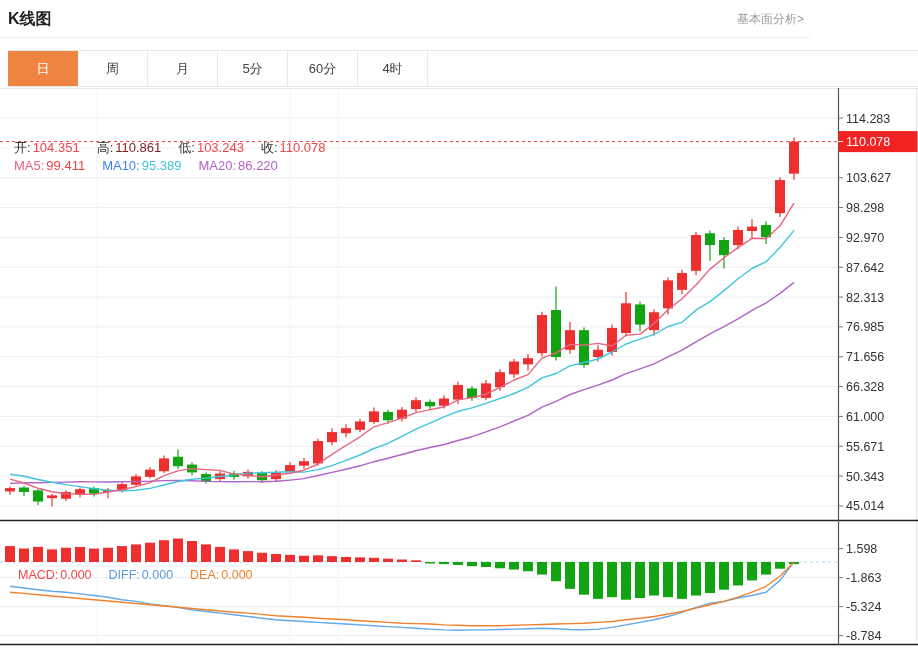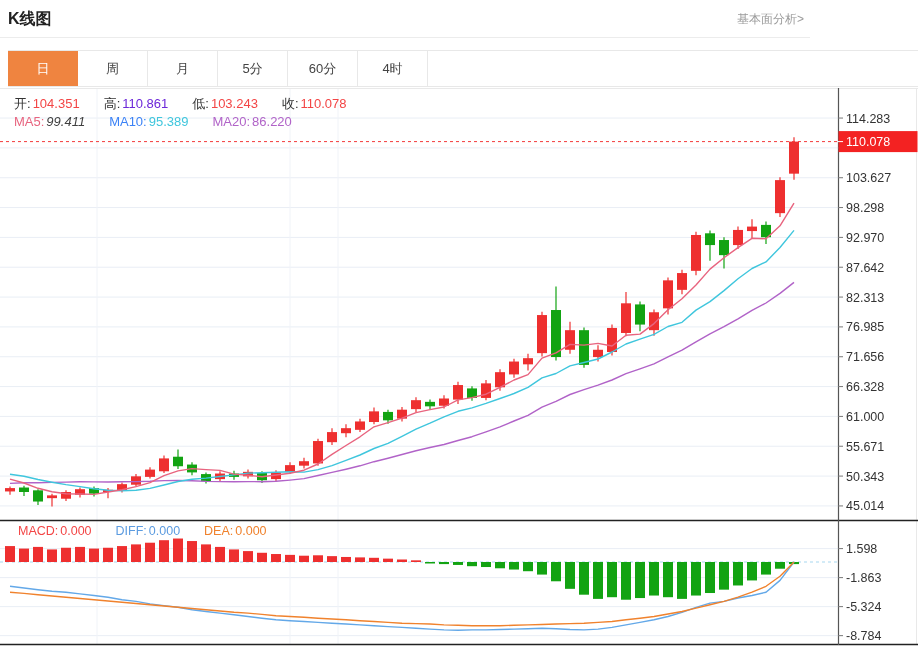--- a/index.html
+++ b/index.html
@@ -7,21 +7,21 @@
         font-family:"Liberation Sans","DejaVu Sans",sans-serif;}
   .header{position:absolute;top:0;left:0;width:810px;height:38px;border-bottom:1px solid #ececec;box-sizing:border-box;padding-left:12px;}
   .title{position:absolute;left:8px;top:9px;font-size:16px;font-weight:bold;color:#222;}
   .fund-link{position:absolute;right:6px;top:11px;font-size:12px;color:#9a9a9a;text-decoration:none;cursor:pointer;text-align:center;}
   .tabbar{position:absolute;left:8px;top:50px;right:0;height:37px;border-top:1px solid #e8e8e8;border-bottom:1px solid #e8e8e8;box-sizing:border-box;display:flex;}
   .tab{width:70px;height:100%;line-height:35px;text-align:center;font-size:13px;color:#444;
        border-right:1px solid #e8e8e8;box-sizing:border-box;cursor:pointer;background:#fff;}
   .tab:first-child{border-left:1px solid #e8e8e8;}
   .tab.active{background:var(--accent,#ef8440);color:#fff;border-color:var(--accent,#ef8440);}
   svg#chart{position:absolute;left:0;top:0;}
-  .inforow{position:absolute;left:14px;font-size:13px;display:flex;gap:24px;white-space:nowrap;}
+  .inforow{position:absolute;left:14px;font-size:13px;display:flex;gap:17px;white-space:nowrap;margin-top:44px;}
   .inforow .lbl{color:#333;}
   .inforow .val{margin-left:2px;}
   .row-ohlc{top:95px;}
   .row-ma{top:114px;}
   .row-macd{top:524px;left:18px;font-size:12.5px;}
 </style>
 </head>
 <body>
 
 <div class="page">
@@ -294,26 +294,26 @@
       <div class="tab active">日</div>
       <div class="tab">周</div>
       <div class="tab">月</div>
       <div class="tab">5分</div>
       <div class="tab">60分</div>
       <div class="tab">4时</div>
     </div>
 
   <div class="inforow row-ohlc" id="ohlcRow">
       <span><span class="lbl">开:</span><span class="val" style="color: rgb(243, 69, 69);">104.351</span></span>
-      <span><span class="lbl">高:</span><span class="val" style="color: #6d28d9;">110.861</span></span>
+      <span><span class="lbl">高:</span><span class="val" style="color: #7f1d1d;">110.861</span></span>
       <span><span class="lbl">低:</span><span class="val" style="color: rgb(243, 69, 69);">103.243</span></span>
       <span><span class="lbl">收:</span><span class="val" style="color: rgb(243, 69, 69);">110.078</span></span>
     </div>
   <div class="inforow row-ma" id="maRow">
-      <span><span class="lbl" style="color: rgb(232, 100, 127);">MA5:</span><span class="val" style="color: #404040; font-style: italic;">99.411</span></span>
+      <span><span class="lbl" style="color: rgb(232, 100, 127);">MA5:</span><span class="val" style="color: #ef4444;">99.411</span></span>
       <span><span class="lbl" style="color: #3b82f6;">MA10:</span><span class="val" style="color: rgb(63, 198, 221);">95.389</span></span>
       <span><span class="lbl" style="color: rgb(177, 99, 200);">MA20:</span><span class="val" style="color: rgb(177, 99, 200);">86.220</span></span>
     </div>
   <div class="inforow row-macd" id="macdRow">
       <span><span class="lbl" style="color: rgb(243, 69, 69);">MACD:</span><span class="val" style="color: rgb(243, 69, 69);">0.000</span></span>
       <span><span class="lbl" style="color: rgb(91, 155, 224);">DIFF:</span><span class="val" style="color: rgb(91, 155, 224);">0.000</span></span>
       <span><span class="lbl" style="color: rgb(240, 130, 45);">DEA:</span><span class="val" style="color: rgb(240, 130, 45);">0.000</span></span>
     </div>
 </div>
 

